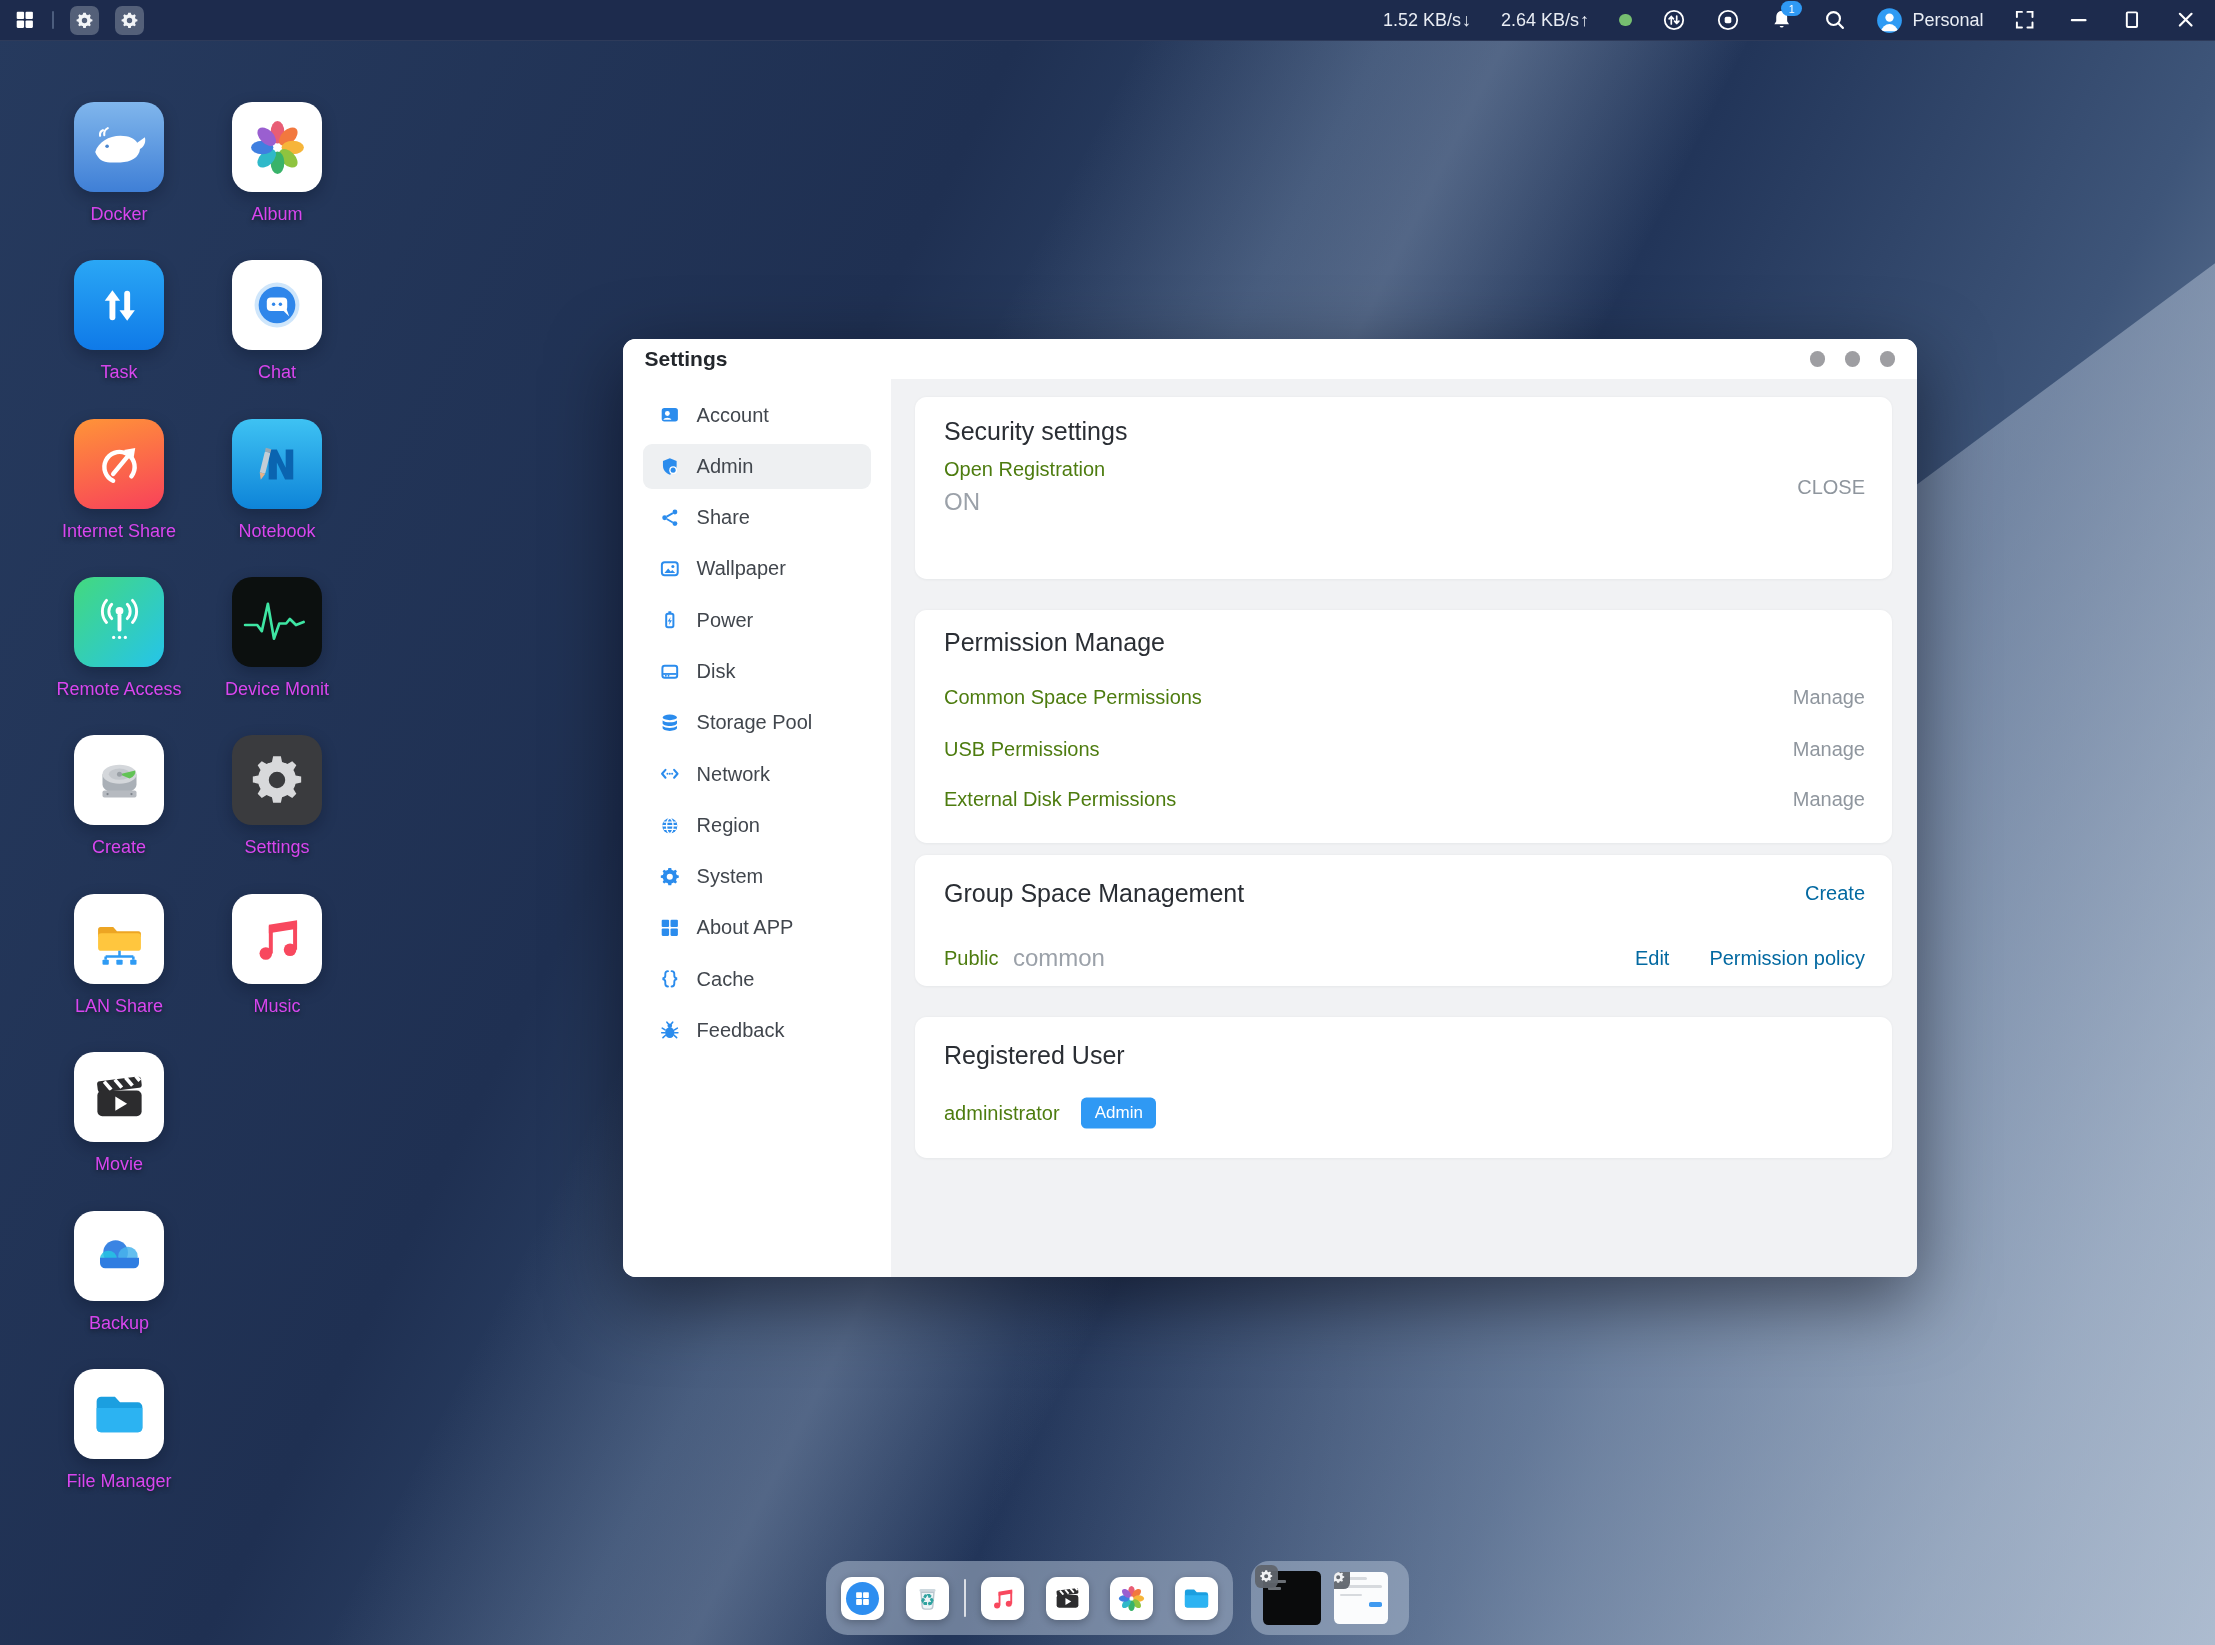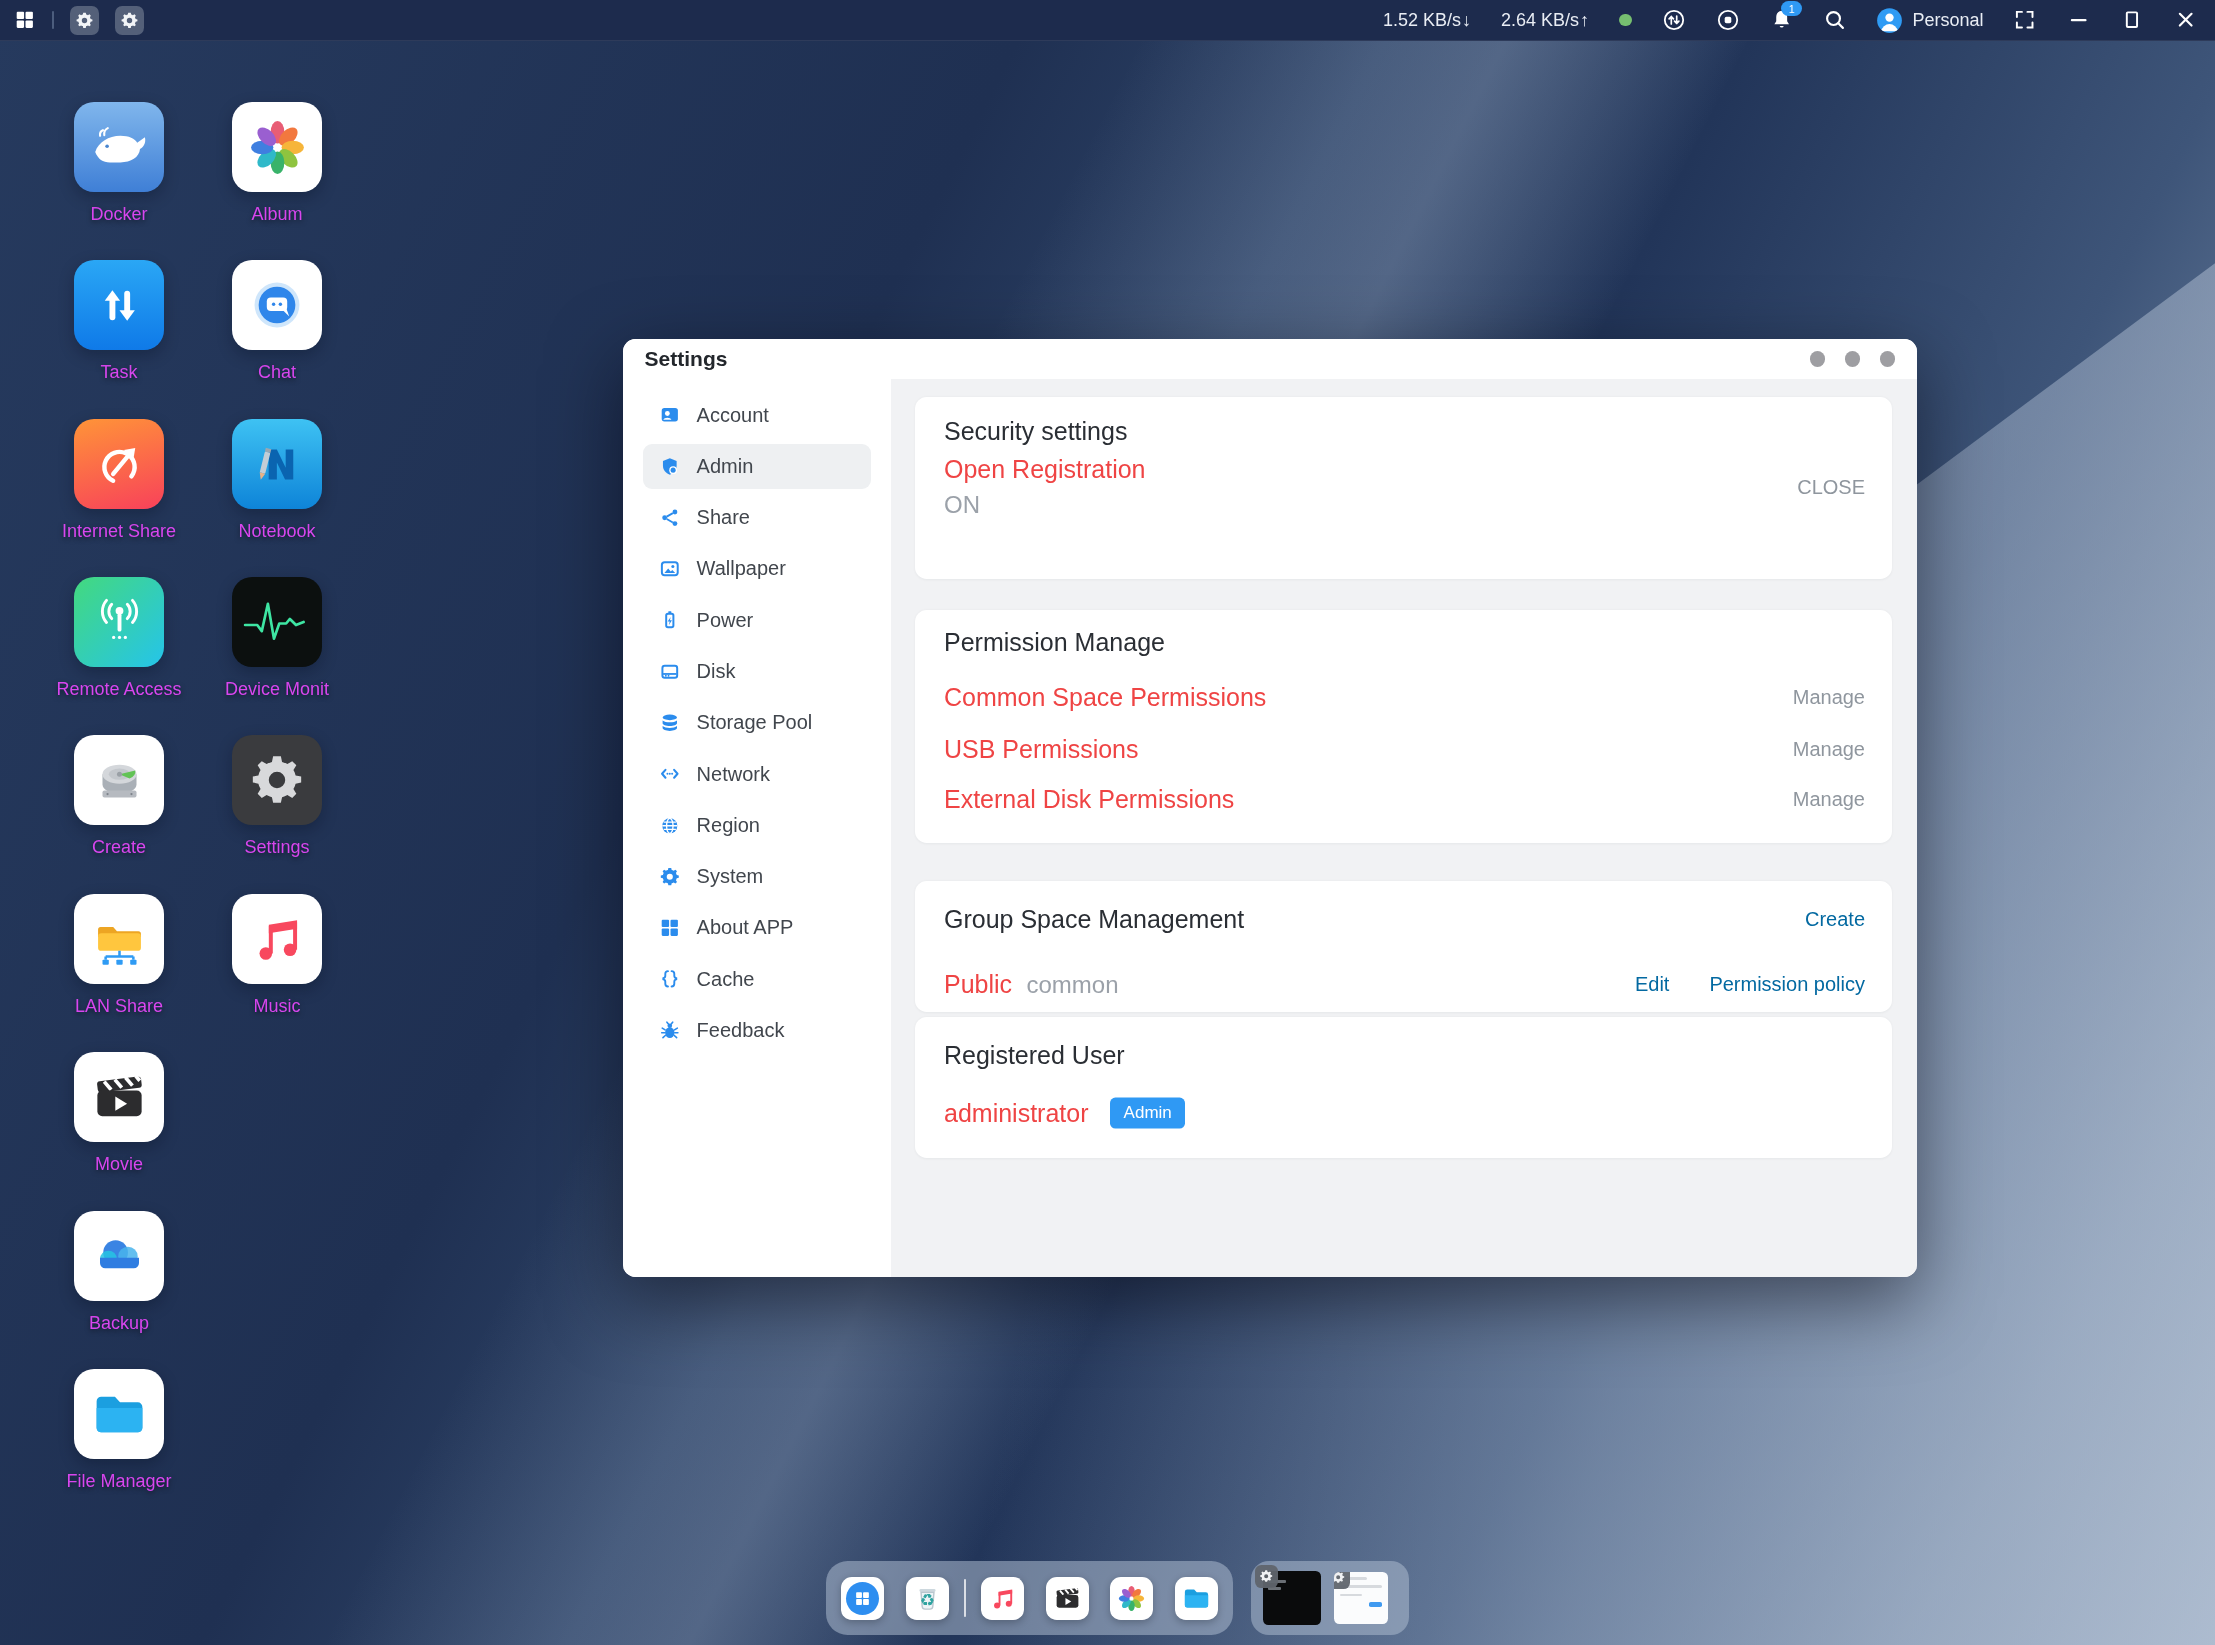--- a/index.html
+++ b/index.html
@@ -50,21 +50,21 @@
   .dot{width:15.3px;height:15.3px;border-radius:50%;background:#9e9ea2}
   .sidebar{position:absolute;top:40px;bottom:0;left:0;width:268px;background:#fff;padding-top:13.5px;box-sizing:border-box}
   .sitem{height:45px;margin:0 20px 6.3px;border-radius:9px;display:flex;align-items:center;gap:16px;
     padding-left:16px;font-size:20px;color:#41464d;cursor:default}
   .sitem.sel{background:#eef0f2}
   .sicon{width:21.6px;height:21.6px;color:#2b8ced;flex:0 0 auto}
   .content{position:absolute;top:40px;left:268px;right:0;bottom:0;background:#f1f2f4}
   .card{position:absolute;left:24px;width:977px;background:#fff;border-radius:11.7px;box-shadow:0 0.9px 2.7px rgba(25,30,40,.05)}
   .trow{position:absolute;left:29px;right:27px;transform:translateY(-50%);display:flex;align-items:center}
   .ctitle{font-size:25px;font-weight:500;color:#2a2e34}
-  .lbl{font-size:25px;color:#ef4444}
+  .lbl{font-size:20px;color:#4d7c0f}
   .dim{font-size:24px;color:#9ba1a9}
   .gray{font-size:20px;color:#8f969e}
   .blue{font-size:20px;color:#0369a1}
   .right{margin-left:auto}
   .links{margin-left:auto;display:flex;gap:40px}
   .stack{display:flex;flex-direction:column;gap:7.2px}
   .adminbadge{background:#2f99f4;color:#fff;font-size:17px;padding:5.4px 13.5px;border-radius:5.4px;margin-left:21.6px}
   
   .dock{position:absolute;left:826px;top:1561px;width:407px;height:74px;border-radius:21.6px;
     background:rgba(172,186,206,.55);display:flex;align-items:center;gap:21.6px;padding:0 15.3px;box-sizing:border-box;z-index:6}
@@ -550,21 +550,21 @@
       <div class="trow" style="top:139px">
         <span class="lbl">USB Permissions</span>
         <span class="gray right">Manage</span>
       </div>
       <div class="trow" style="top:189px">
         <span class="lbl">External Disk Permissions</span>
         <span class="gray right">Manage</span>
       </div>
     </div>
 
-    <div class="card" id="card-group" style="top:502px;height:131px">
+    <div class="card" id="card-group" style="top:476px;height:131px">
       <div class="trow" style="top:38px">
         <span class="ctitle">Group Space Management</span>
         <span class="blue right">Create</span>
       </div>
       <div class="trow" style="top:103px">
         <span class="lbl">Public</span>
         <span class="dim" style="margin-left:14.4px">common</span>
         <span class="links">
           <span class="blue">Edit</span>
           <span class="blue">Permission policy</span>

